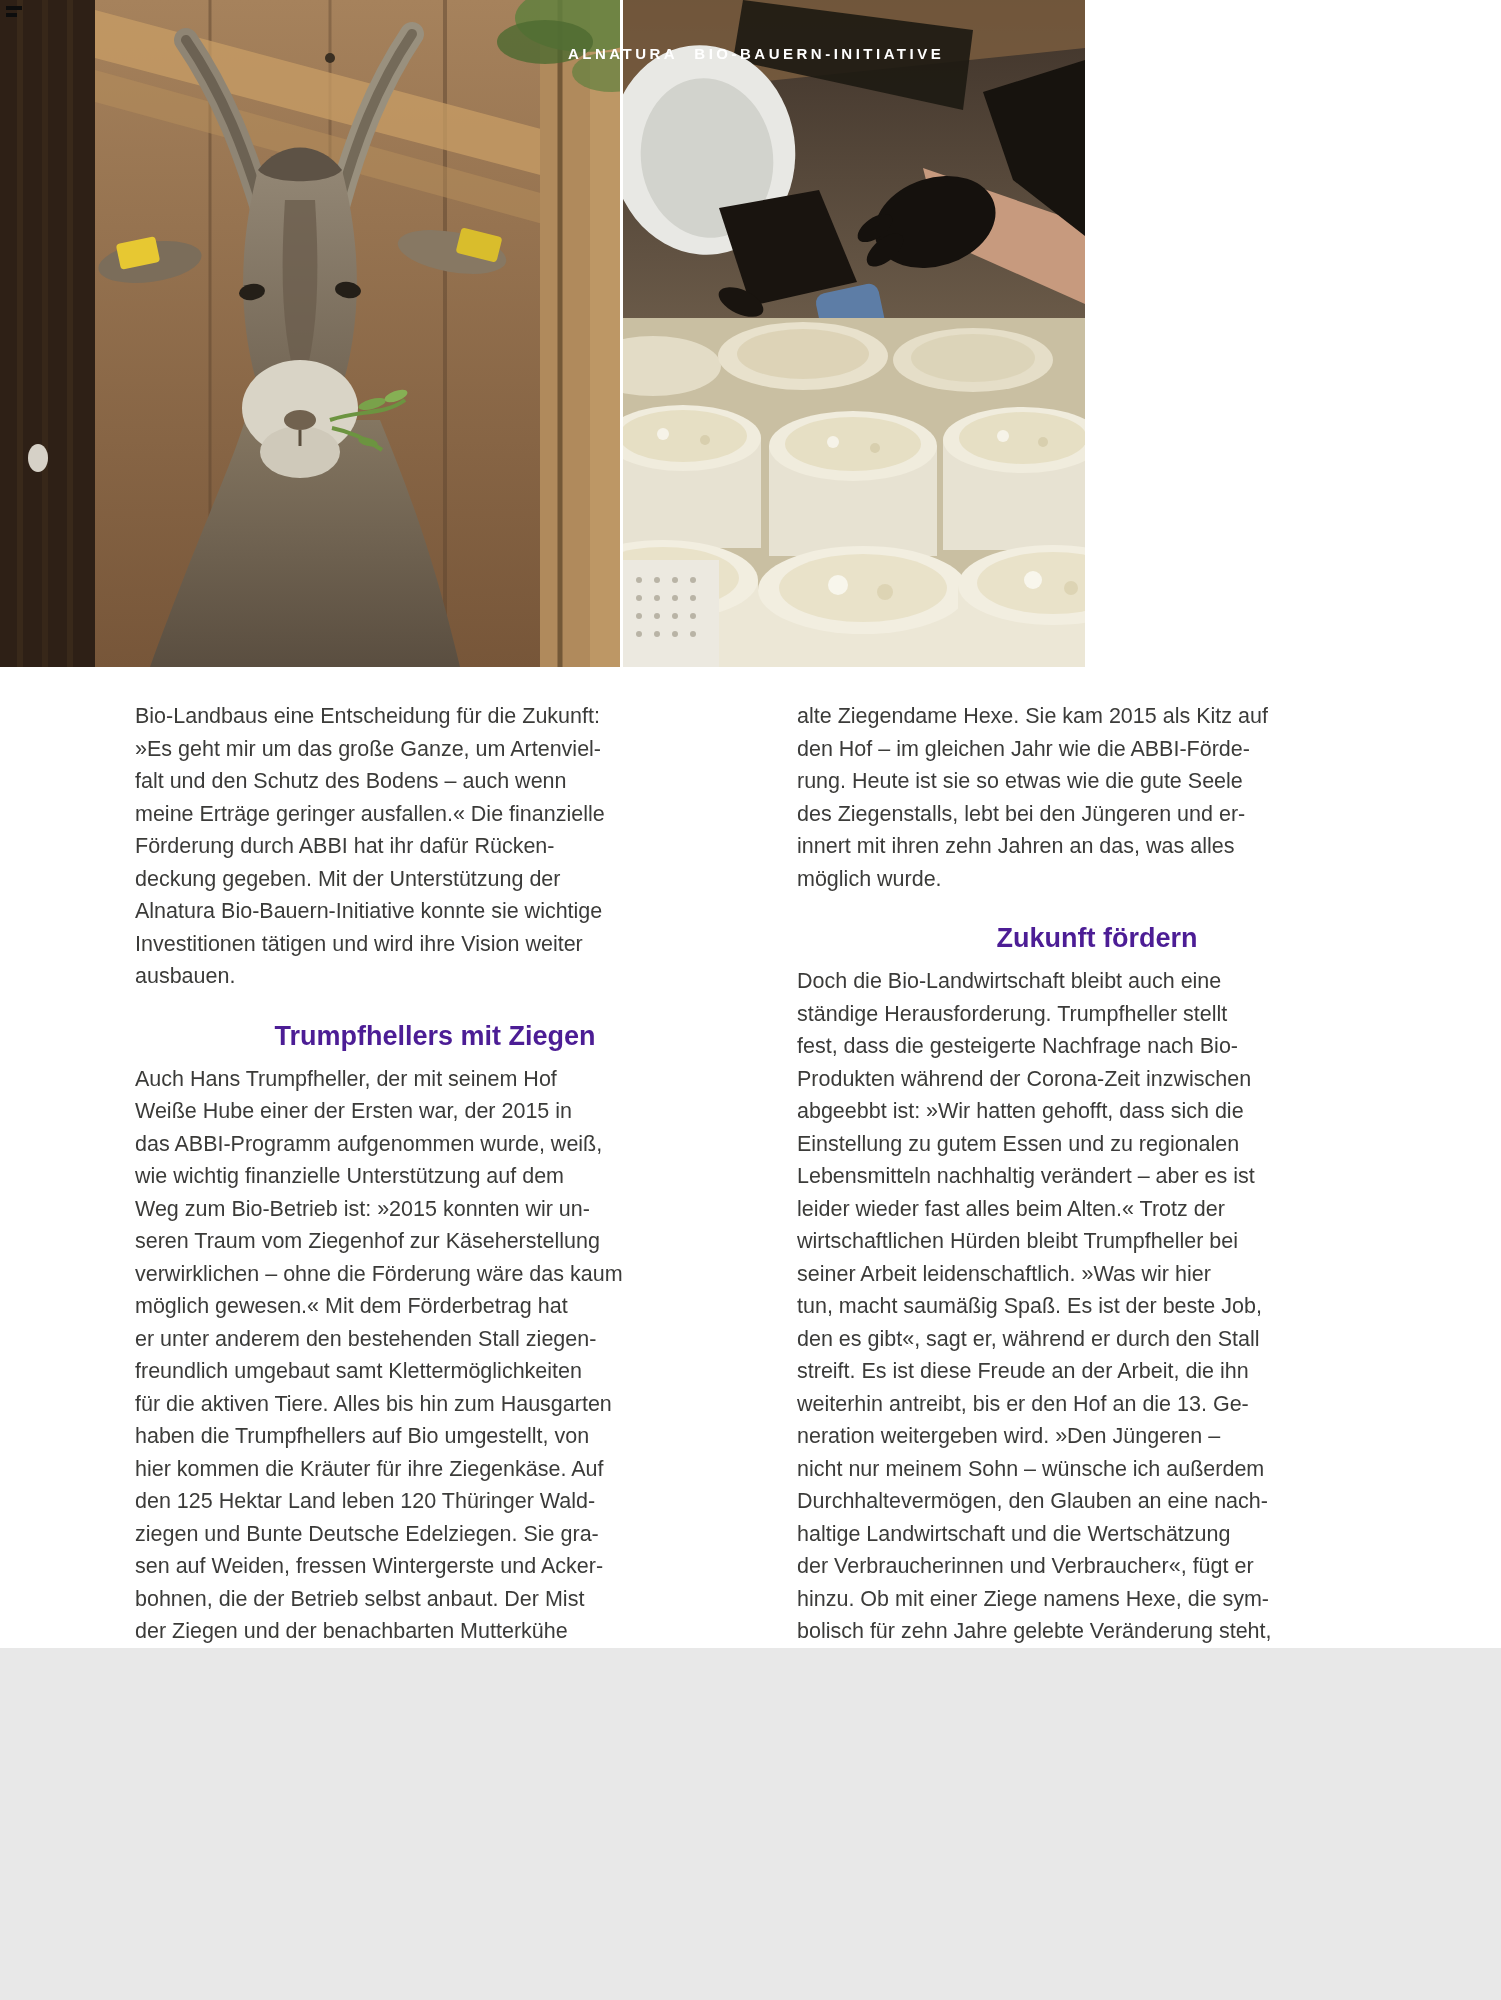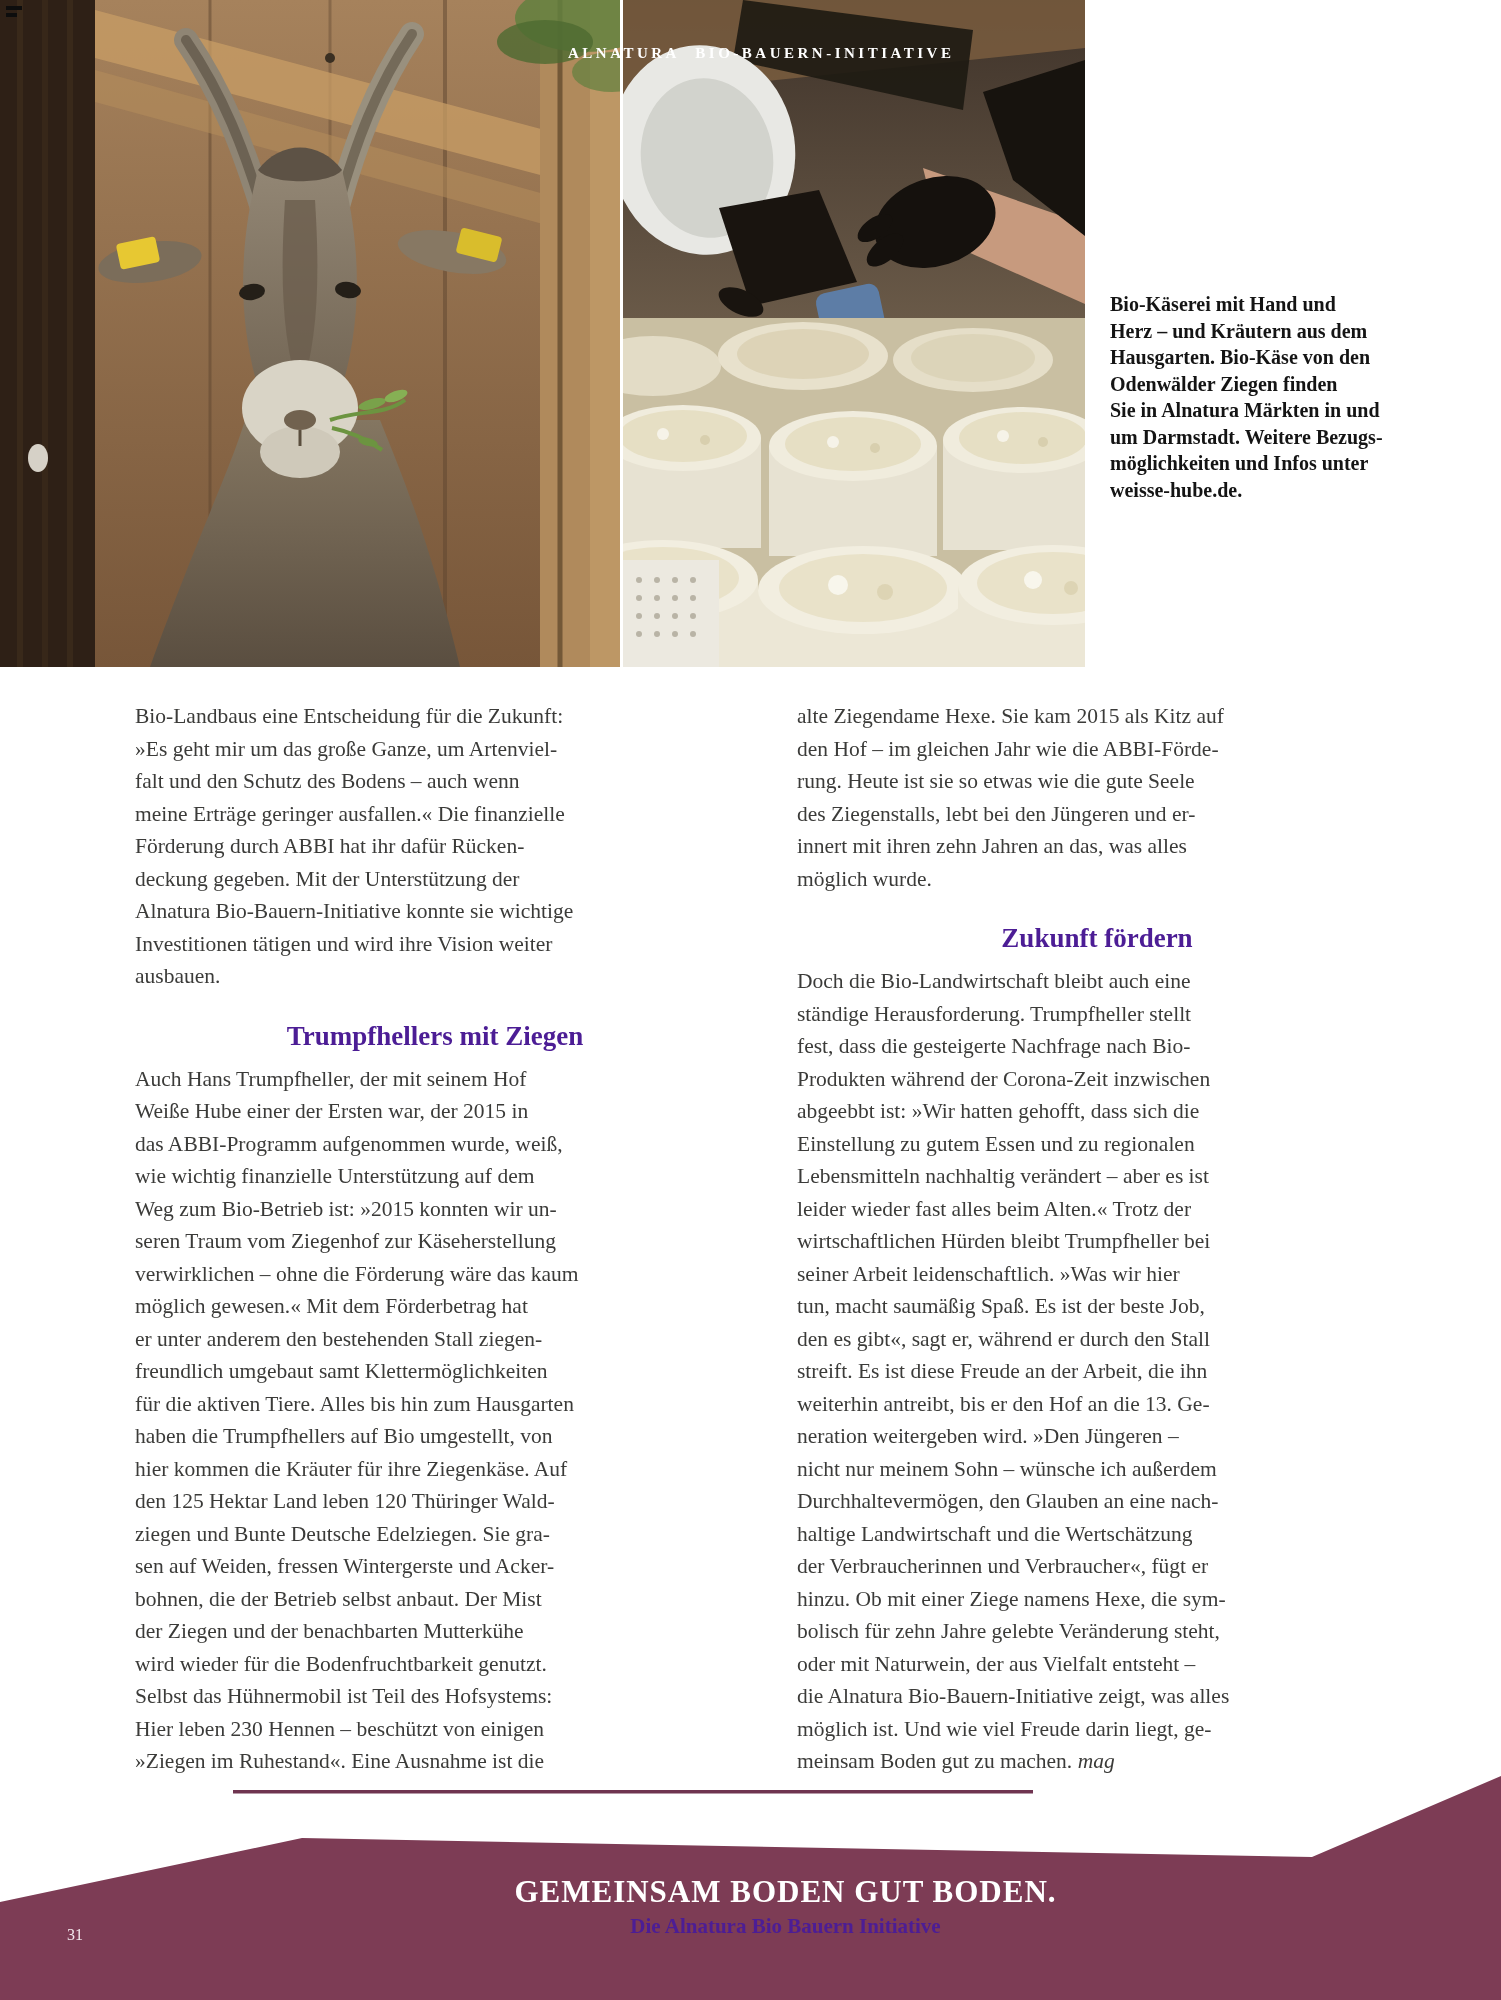--- a/index.html
+++ b/index.html
@@ -1,17 +1,17 @@
 <!DOCTYPE html>
 <html><head>
 <meta charset="utf-8">
 <style>
   html,body{margin:0;padding:0;background:#e8e8e8;}
-  .page{position:relative;width:1501px;height:2000px;background:#ffffff;overflow:hidden;
-        font-family:Liberation Serif, serif;margin:0 auto;}
+  .page{position:relative;width:1501px;height:1648px;background:#ffffff;overflow:hidden;
+        font-family:Liberation Sans, sans-serif;margin:0 auto;}
   .photos svg{position:absolute;top:0;display:block;}
   svg.goat-ph{left:0;width:620px;height:667px;}
   svg.cheese-ph{left:623px;width:462px;height:667px;}
   .overline{position:absolute;left:568px;top:45px;color:#ffffff;font-weight:bold;
             font-size:15px;letter-spacing:3.5px;word-spacing:9px;white-space:pre;}
   .caption{position:absolute;left:1110px;top:291px;width:340px;font-weight:bold;
            font-size:20px;line-height:26.5px;color:#141414;white-space:pre;}
   .col{position:absolute;top:700px;width:600px;color:#3b3b39;font-size:21.5px;line-height:32.5px;}
   .col-left{left:135px;}
   .col-right{left:797px;}
@@ -186,28 +186,20 @@
         <circle cx="16" cy="634" r="3" fill="#b9b4a6"></circle>
           <circle cx="34" cy="634" r="3" fill="#b9b4a6"></circle>
         <circle cx="52" cy="634" r="3" fill="#b9b4a6"></circle>
           <circle cx="70" cy="634" r="3" fill="#b9b4a6"></circle>
       </g>
     </svg>
 
     <div class="overline">ALNATURA BIO-BAUERN-INITIATIVE</div>
   </div>
 
-  <div class="caption">Bio-Käserei mit Hand und
-Herz – und Kräutern aus dem
-Hausgarten. Bio-Käse von den
-Odenwälder Ziegen finden
-Sie in Alnatura Märkten in und
-um Darmstadt. Weitere Bezugs-
-möglichkeiten und Infos unter
-weisse-hube.de.</div>
 
   <div class="col col-left">
     <p>Bio-Landbaus eine Entscheidung für die Zukunft:
 »Es geht mir um das große Ganze, um Artenviel-
 falt und den Schutz des Bodens – auch wenn
 meine Erträge geringer ausfallen.« Die finanzielle
 Förderung durch ABBI hat ihr dafür Rücken-
 deckung gegeben. Mit der Unterstützung der
 Alnatura Bio-Bauern-Initiative konnte sie wichtige
 Investitionen tätigen und wird ihre Vision weiter

